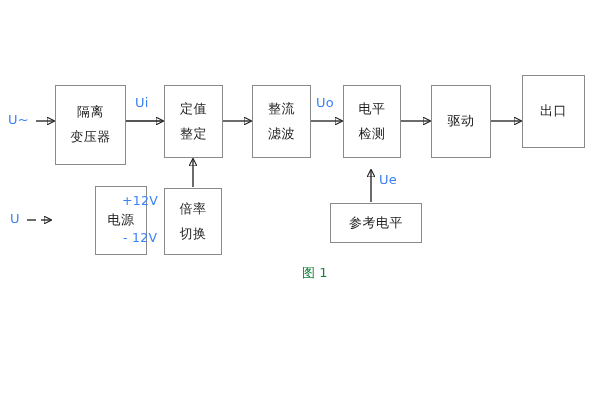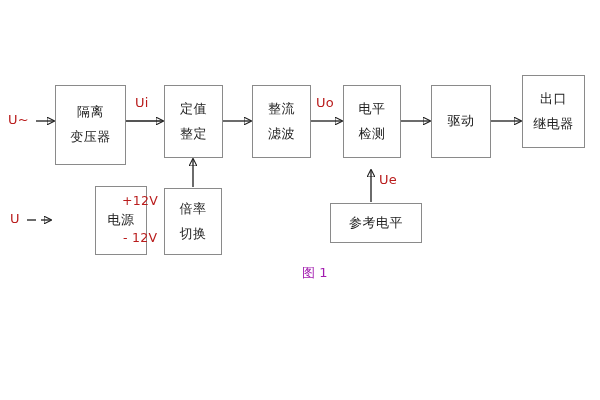--- a/index.html
+++ b/index.html
@@ -28,29 +28,29 @@
     justify-content: center;
     color: #1c1c1c;
     font-size: 13px;
     line-height: 1.9;
     letter-spacing: 0.5px;
     white-space: nowrap;
   }
   .blk span { display: block; }
   .lbl {
     position: absolute;
-    color: #b91c1c;
+    color: #3b82f6;
     font-size: 13px;
     white-space: nowrap;
     letter-spacing: 0.3px;
   }
   .lbl-sm { font-size: 12.5px; }
   .caption {
     position: absolute;
-    color: #a21caf;
+    color: #15803d;
     font-size: 13px;
     white-space: nowrap;
   }
   svg.wires {
     position: absolute;
     left: 0;
     top: 0;
     width: 600px;
     height: 400px;
     pointer-events: none;
@@ -115,21 +115,20 @@
     <span>整流</span>
     <span>滤波</span>
   </div>
 
   <div class="blk" style="left:431px; top:85px; width:60px; height:73px;">
     <span>驱动</span>
   </div>
 
   <div class="blk" style="left:522px; top:75px; width:63px; height:73px;">
     <span>出口</span>
-    <span>继电器</span>
   </div>
 
   <div class="blk" style="left:52px; top:186px; width:52px; height:69px;margin-left:43px;">
     <span>电源</span>
   </div>
 
   <div class="blk" style="left:164px; top:188px; width:58px; height:67px;text-align:center;">
     <span>倍率</span>
     <span>切换</span>
   </div>

